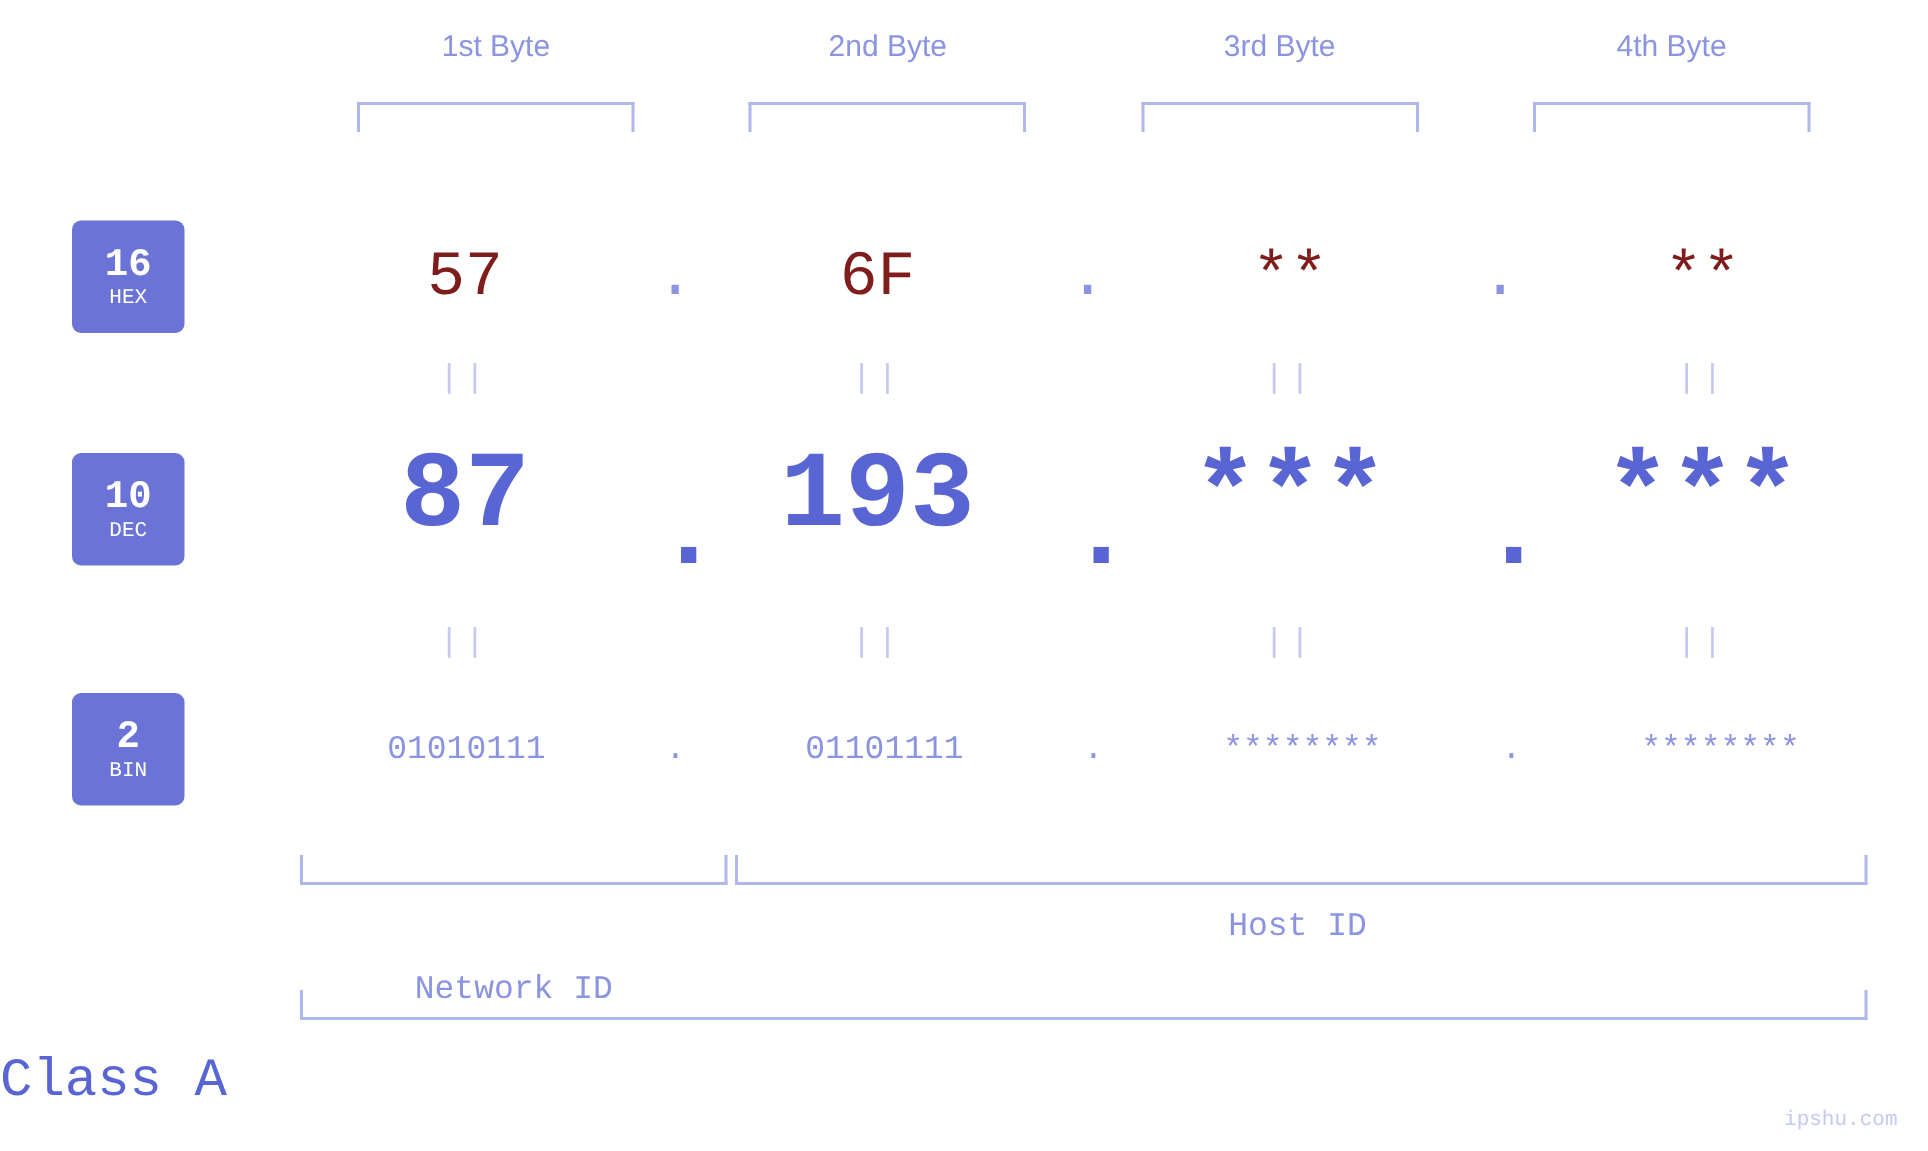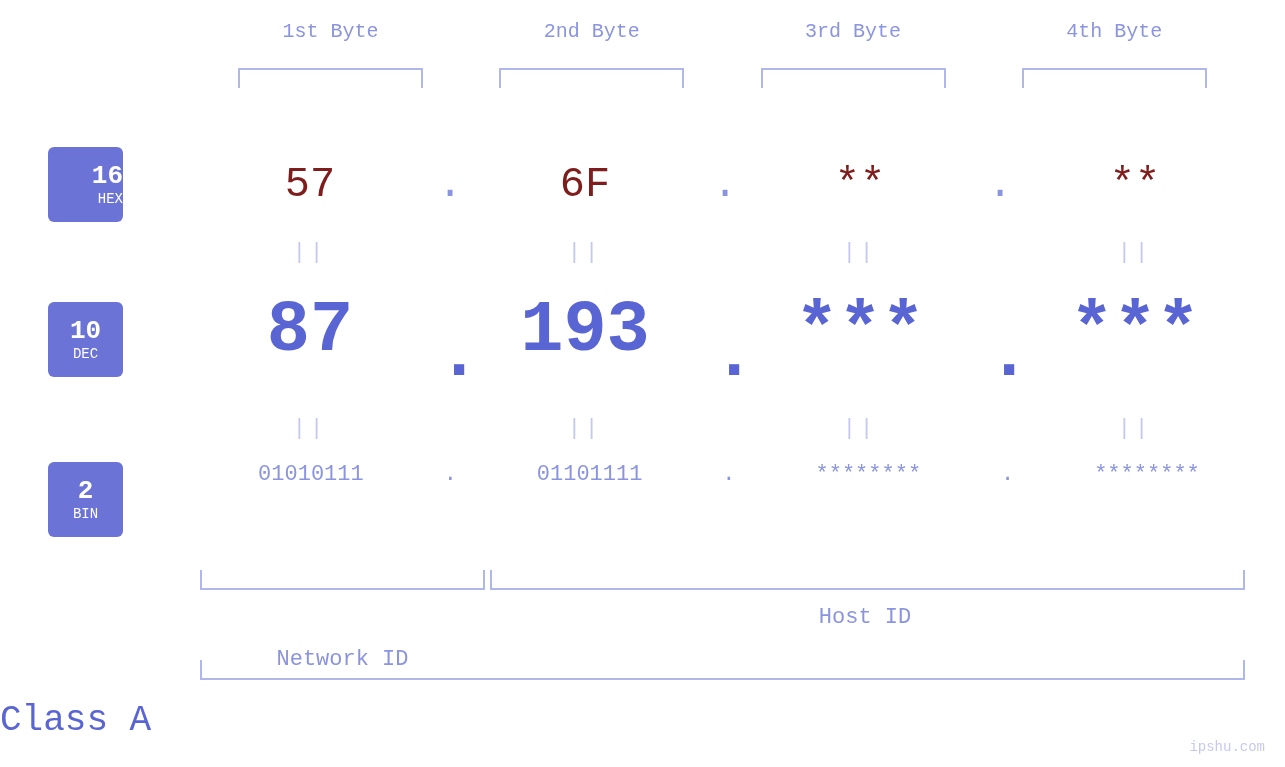--- a/index.html
+++ b/index.html
@@ -29,21 +29,21 @@
       position: absolute;
       top: 20px;
       left: 200px;
       right: 40px;
       justify-content: space-around;
     }
 
     .byte-label {
       color: #8b94e0;
       font-size: 20px;
-      font-family: Liberation Mono, monospace;
+      font-family: Liberation Sans, sans-serif;
       text-align: center;
       width: 220px;
     }
 
     
     .top-brackets {
       position: absolute;
       top: 68px;
       left: 200px;
       right: 40px;
@@ -79,21 +79,21 @@
       font-weight: bold;
       line-height: 1;
     }
 
     .base-box .base-label {
       font-size: 14px;
       font-weight: normal;
       margin-top: 2px;
     }
 
-    .base-box-hex { top: 147px; align-items: flex-end; }
+    .base-box-hex { top: 147px; }
     .base-box-dec { top: 302px; }
     .base-box-bin { top: 462px; }
 
     
     .hex-row {
       position: absolute;
       top: 147px;
       left: 200px;
       right: 40px;
       display: flex;
@@ -162,21 +162,21 @@
       padding-top: 30px;
     }
 
     
     .bin-row {
       position: absolute;
       top: 462px;
       left: 200px;
       right: 27px;
       display: flex;
-      align-items: flex-start;
+      align-items: center;
       justify-content: space-around;
       height: 75px;
     }
 
     .bin-value {
       color: #8b94e0;
       font-size: 22px;
       font-family: 'Courier New', Courier, monospace;
       text-align: center;
       width: 185px;

